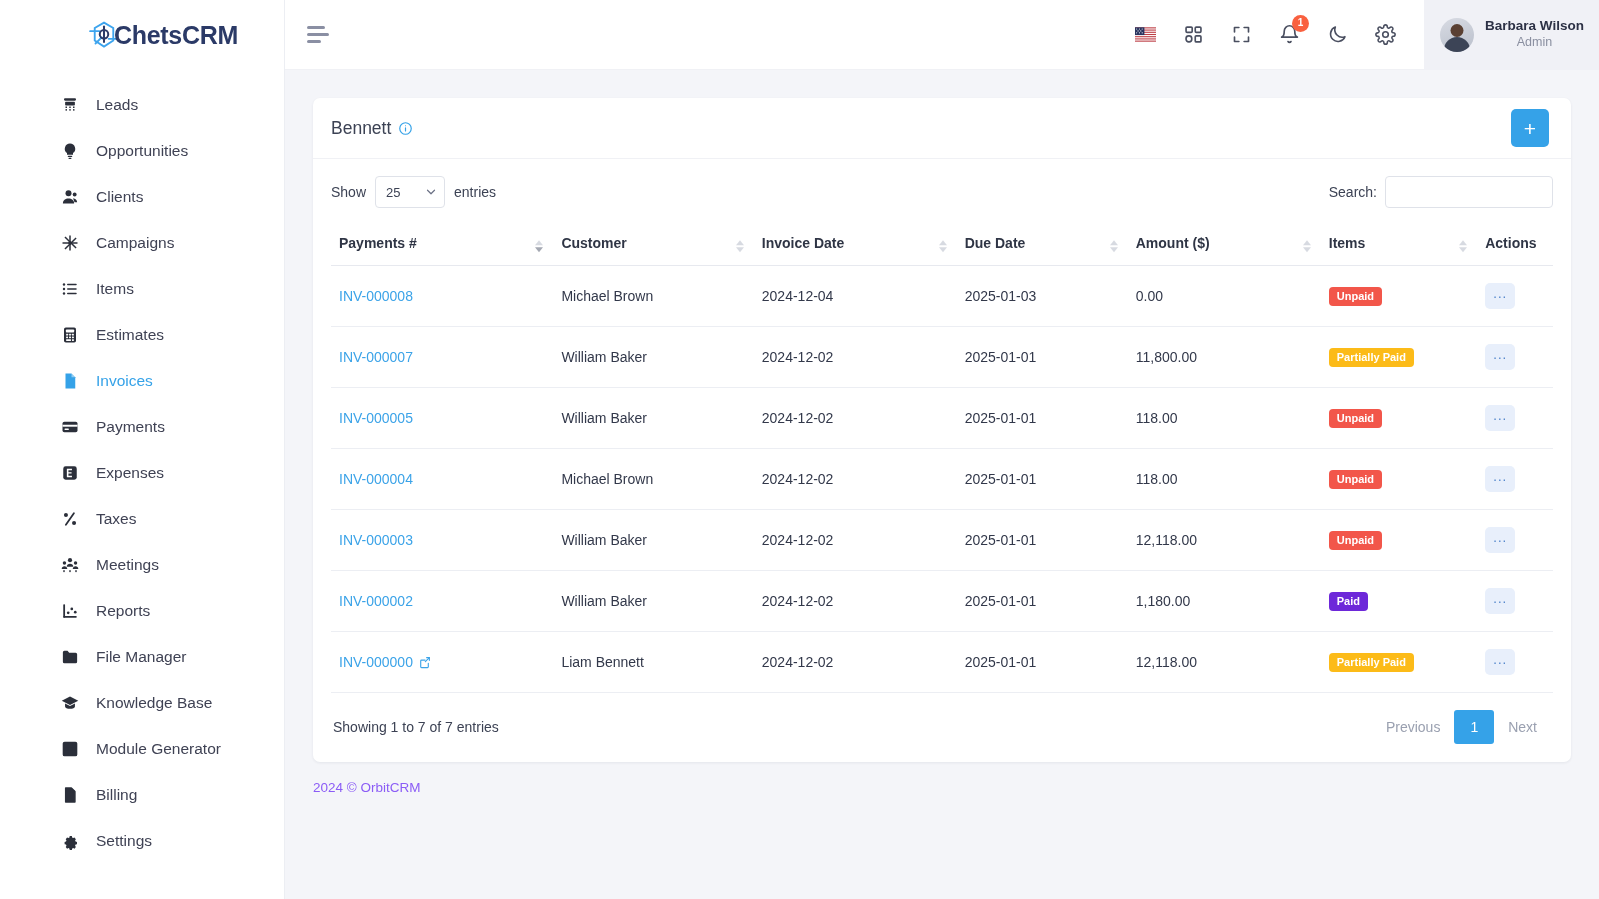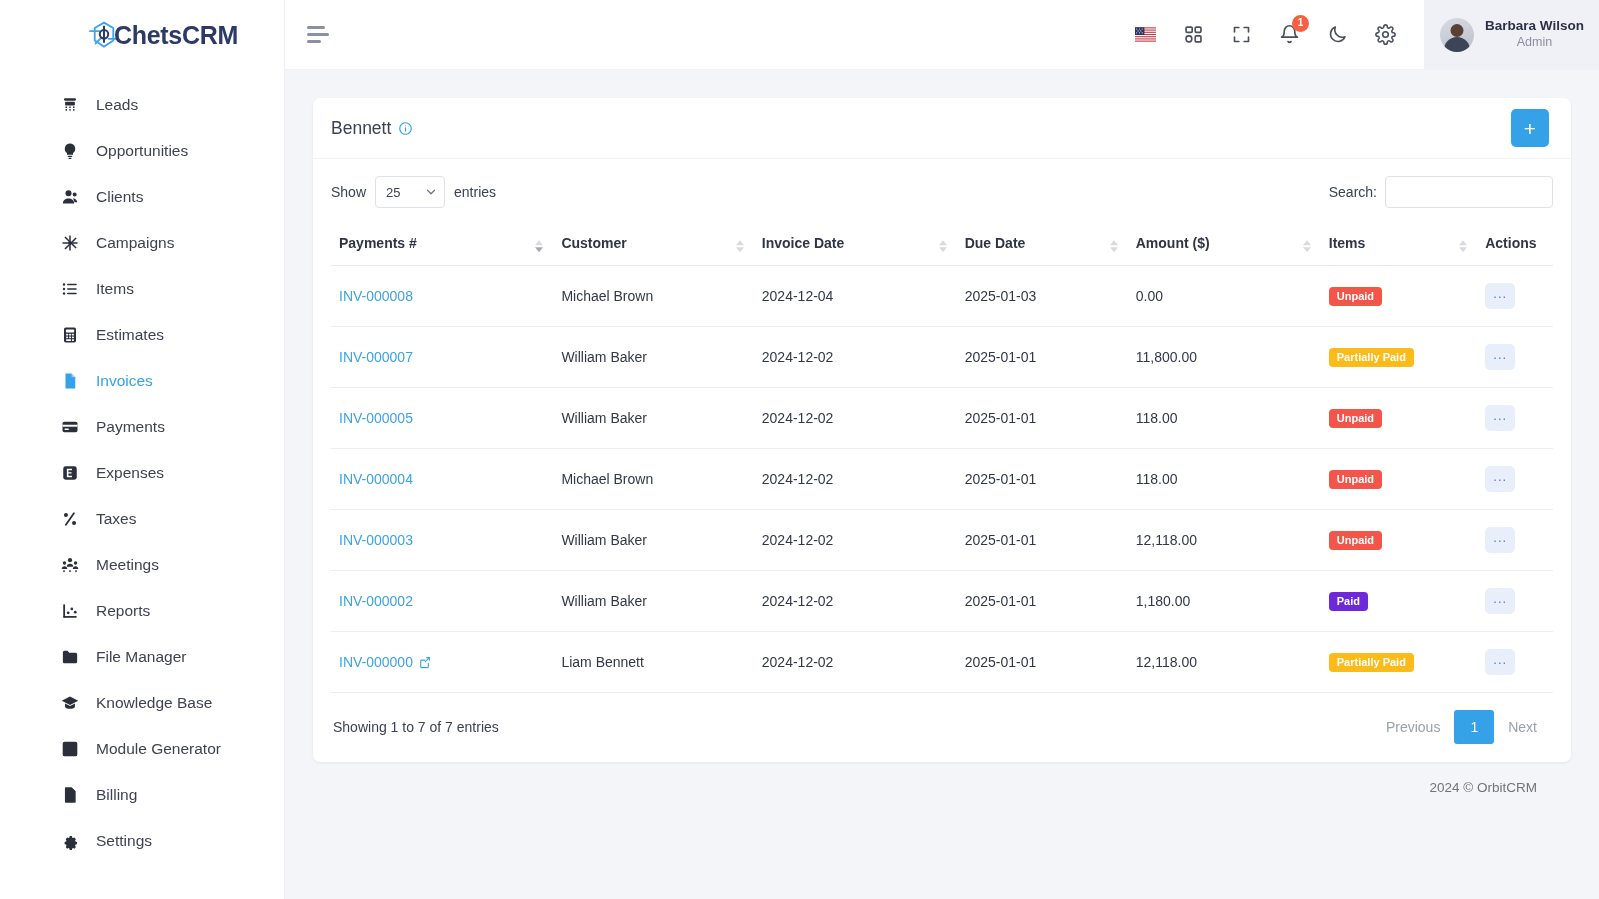--- a/index.html
+++ b/index.html
@@ -220,22 +220,22 @@
   .showing-text { font-size: 14px; color: #3c4254; }
   .foot-spacer { flex: 1; }
   .pager { display: flex; align-items: center; gap: 0; }
   .pg {
     font-size: 14px; color: #9aa0b0; padding: 8px 14px; cursor: pointer;
     border-radius: 3px; user-select: none;
   }
   .pg.num { color: #fff; background: #35a2e8; padding: 9px 16px; }
 
   .footer-note {
-    text-align: right; padding: 18px 34px 16px 0;
-    font-size: 13.5px; color: #737373;
+    text-align: left; padding: 18px 34px 16px 0;
+    font-size: 13.5px; color: #8b5cf6;
   }
 </style>
 </head>
 <body>
 
 <div class="app">
 
   <aside class="sidebar">
     <div class="brand">
       <span class="brand-mark">

